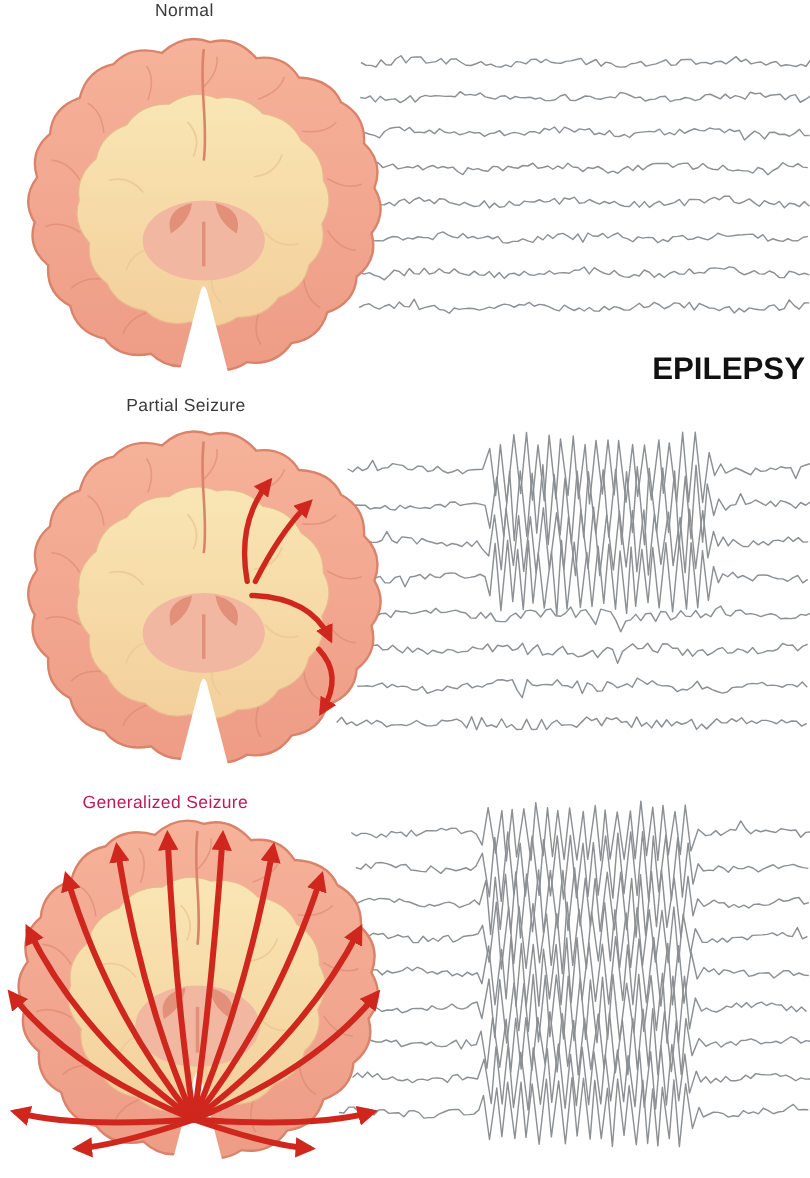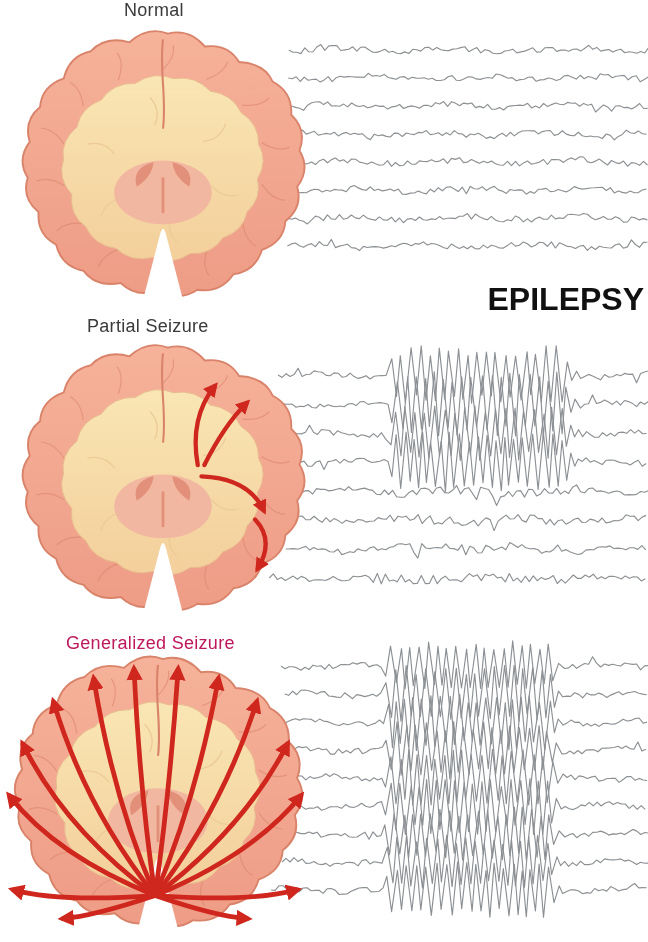--- a/index.html
+++ b/index.html
@@ -1,23 +1,23 @@
 <!DOCTYPE html>
 <html><head>
 <meta charset="utf-8">
 <style>
   html,body{margin:0;padding:0;background:#ffffff;}
   .stage{
     position:relative;width:648px;height:942px;background:#ffffff;
     overflow:hidden;font-family:"Liberation Sans",sans-serif;
   }
   .stage svg{position:absolute;overflow:visible;}
-  .label{position:absolute;font-size:18px;letter-spacing:.3px;color:#3a3a3a;white-space:nowrap;}
+  .label{position:absolute;font-size:14px;letter-spacing:.3px;color:#3a3a3a;white-space:nowrap;}
   .title{
-    position:absolute;top:281px;right:4px;font-size:32px;font-weight:bold;
+    position:absolute;top:281px;right:4px;font-size:25px;font-weight:bold;
     letter-spacing:0;color:#111;white-space:nowrap;
   }
 </style>
 </head>
 <body>
 
 <div class="stage" style="background: rgb(255, 255, 255);">
 
   <div class="label" style="left: 124px; top: 0px; color: rgb(58, 58, 58);">Normal</div>
   <svg style="left:268px;top:36px;" width="380" height="224">
@@ -66,21 +66,21 @@
       <path d="M165,13 C161,46 169,76 165,108" stroke="#d9836a" stroke-width="2.2" fill="none"></path>
       <ellipse cx="165" cy="176" rx="52" ry="34" fill="#f2b7a0"></ellipse>
       <path d="M155,144 Q131,150 137,170 Q153,160 155,144 Z" fill="#e2907a"></path>
       <path d="M175,144 Q199,150 193,170 Q177,160 175,144 Z" fill="#e2907a"></path>
       <path d="M165,160 L165,198" stroke="#e2907a" stroke-width="3"></path>
       <path d="M141,301 L162,220 Q165,210 168,220 L189,301 Z" fill="#ffffff"></path>
     </svg>
 
   <div class="title" style="color: rgb(17, 17, 17);">EPILEPSY</div>
 
-  <div class="label" style="left: 87px; top: 316px; color: rgb(58, 58, 58);">Partial Seizure</div>
+  <div class="label" style="left: 101px; top: 316px; color: rgb(58, 58, 58);">Partial Seizure</div>
   <svg style="left:262px;top:340px;" width="386" height="252">
       <path d="M16.1,35 L20.1,37.4 L24.1,33.7 L28.1,36.5 L32.1,34.6 L36.1,28.3 L40.1,36.5 L44.1,34.5 L48.1,34.2 L52.1,30.9 L56.1,31.7 L60.1,32.3 L64.1,35.4 L68.1,35.8 L72.1,32.9 L76.1,33.2 L80.1,37.2 L84.1,36.5 L88.1,33.1 L92.1,36.6 L96.1,38.4 L100.1,37.4 L104.1,35.7 L108.1,39.0 L112.1,36.3 L116.1,35.8 L120.1,35.6 L124.1,35.4 L129.8,18.8 L134.5,56.5 L138.3,15.7 L143.3,62.3 L149.1,7.7 L154.5,54.9 L159.2,5.9 L164.0,60.2 L168.4,15.9 L173.4,60.6 L177.3,8.1 L182.7,59.1 L186.4,11.1 L192.4,56.4 L196.6,8.8 L200.8,59.1 L206.1,15.6 L209.6,63.1 L214.8,12.3 L219.9,55.3 L224.4,12.0 L229.3,56.0 L232.9,12.4 L238.8,61.8 L244.1,15.5 L248.1,57.1 L253.6,16.0 L259.1,59.9 L265.1,11.9 L268.7,54.6 L273.4,14.3 L279.3,61.8 L284.1,5.8 L288.9,61.6 L294.2,5.8 L300.1,62.0 L305.3,22.0 L309.7,40.4 L314.6,31.2 L318.6,38.5 L322.6,36.5 L326.6,34.4 L330.6,36.0 L334.6,38.0 L338.6,39.8 L342.6,34.5 L346.6,37.1 L350.6,36.7 L354.6,34.5 L358.6,35.7 L362.6,33.4 L366.6,34.4 L370.6,34.1 L374.6,42.8 L378.6,33.5 L382.6,32.0 L386.6,30.8" fill="none" stroke="#8c9094" stroke-width="1.15" stroke-linejoin="round"></path>
       <path d="M10.1,64 L14.1,62.1 L18.1,65.7 L22.1,64.0 L26.1,64.2 L30.1,64.1 L34.1,67.3 L38.1,66.2 L42.1,66.6 L46.1,64.5 L50.1,67.5 L54.1,68.0 L58.1,64.2 L62.1,66.8 L66.1,64.8 L70.1,66.1 L74.1,66.7 L78.1,66.0 L82.1,66.8 L86.1,64.0 L90.1,63.6 L94.1,65.6 L98.1,61.8 L102.1,61.6 L106.1,64.4 L110.1,63.5 L114.1,63.0 L118.1,62.6 L122.1,63.3 L126.1,64.3 L129.9,82.6 L135.4,41.7 L141.0,88.8 L145.7,37.1 L149.4,92.5 L154.2,36.8 L159.5,89.1 L163.7,38.5 L167.4,86.5 L172.3,31.8 L176.6,95.6 L181.3,39.5 L186.1,87.9 L190.0,42.3 L195.1,95.1 L199.7,36.8 L205.0,90.2 L208.7,37.4 L214.6,87.0 L220.5,35.8 L225.0,89.6 L230.5,35.5 L235.4,95.5 L239.2,37.3 L244.0,86.0 L247.8,33.4 L253.6,95.9 L257.3,34.5 L263.3,85.8 L268.2,34.4 L272.9,85.9 L277.7,36.8 L281.3,97.1 L286.2,41.0 L290.8,91.0 L294.8,32.1 L300.1,93.8 L303.8,47.1 L309.0,72.4 L313.0,59.1 L318.5,68.1 L322.5,64.3 L326.5,63.7 L330.5,54.9 L334.5,63.5 L338.5,62.4 L342.5,60.0 L346.5,62.1 L350.5,64.4 L354.5,61.1 L358.5,65.2 L362.5,60.5 L366.5,61.6 L370.5,63.4 L374.5,66.6 L378.5,62.0 L382.5,64.2 L386.5,61.4" fill="none" stroke="#8c9094" stroke-width="1.15" stroke-linejoin="round"></path>
       <path d="M15.5,93 L19.5,91.4 L23.5,94.9 L27.5,89.5 L31.5,92.7 L35.5,93.8 L39.5,93.9 L43.5,92.2 L47.5,85.3 L51.5,92.3 L55.5,94.4 L59.5,89.5 L63.5,90.0 L67.5,90.5 L71.5,95.1 L75.5,90.8 L79.5,92.8 L83.5,93.8 L87.5,95.0 L91.5,94.0 L95.5,96.7 L99.5,94.8 L103.5,95.6 L107.5,97.2 L111.5,93.6 L115.5,97.1 L119.5,92.7 L123.5,98.9 L129.0,104.8 L133.6,72.0 L139.0,115.8 L142.8,66.9 L148.7,112.4 L152.9,72.6 L157.0,117.1 L162.3,73.4 L166.9,118.3 L172.7,66.1 L177.5,115.6 L183.3,70.1 L189.1,115.7 L192.8,73.4 L198.4,120.5 L202.7,67.7 L208.4,114.8 L212.9,65.8 L217.8,120.5 L223.3,72.1 L228.7,116.0 L233.5,69.0 L238.9,113.6 L244.0,68.4 L247.5,117.4 L253.1,68.0 L256.7,120.0 L261.5,71.1 L266.7,111.5 L272.7,69.7 L276.5,112.5 L282.1,74.0 L286.1,118.2 L289.6,67.4 L294.5,114.8 L300.2,68.5 L304.3,106.3 L308.8,85.2 L312.5,96.9 L316.6,89.7 L320.6,96.7 L324.6,91.6 L328.6,94.7 L332.6,97.2 L336.6,97.3 L340.6,92.7 L344.6,95.9 L348.6,93.3 L352.6,96.1 L356.6,92.5 L360.6,92.1 L364.6,93.3 L368.6,89.6 L372.6,93.1 L376.6,90.1 L380.6,93.7 L384.6,93.5" fill="none" stroke="#8c9094" stroke-width="1.15" stroke-linejoin="round"></path>
       <path d="M6.0,122 L10.0,121.7 L14.0,119.8 L18.0,118.7 L22.0,120.4 L26.0,122.4 L30.0,125.4 L34.0,126.0 L38.0,122.4 L42.0,121.1 L46.0,126.3 L50.0,126.2 L54.0,122.0 L58.0,120.9 L62.0,129.4 L66.0,121.6 L70.0,121.0 L74.0,119.6 L78.0,123.1 L82.0,119.3 L86.0,121.6 L90.0,122.1 L94.0,118.9 L98.0,118.4 L102.0,118.5 L106.0,120.9 L110.0,122.5 L114.0,121.9 L118.0,121.2 L122.0,119.4 L126.0,121.4 L129.9,136.7 L134.1,94.7 L138.7,148.5 L144.1,92.2 L148.2,141.3 L152.1,99.5 L156.6,147.7 L160.7,92.5 L164.4,142.5 L168.6,102.4 L173.4,146.5 L179.2,101.4 L183.4,152.0 L187.2,92.3 L191.6,147.2 L197.4,93.7 L202.3,145.9 L207.5,102.0 L211.6,145.2 L216.5,96.9 L221.0,142.7 L225.1,95.3 L230.4,147.4 L234.0,100.8 L239.3,150.7 L242.9,97.6 L246.5,145.1 L251.5,99.5 L256.4,142.1 L260.2,97.9 L265.3,146.3 L270.7,94.2 L276.1,149.5 L281.4,93.1 L287.2,147.3 L290.9,94.1 L296.2,146.2 L300.0,100.5 L304.7,140.3 L308.8,113.1 L312.7,126.2 L316.2,119.1 L320.2,121.4 L324.2,117.8 L328.2,122.2 L332.2,120.4 L336.2,122.5 L340.2,124.6 L344.2,120.2 L348.2,120.0 L352.2,120.2 L356.2,121.9 L360.2,123.0 L364.2,123.1 L368.2,125.0 L372.2,122.3 L376.2,120.3 L380.2,126.3 L384.2,123.5" fill="none" stroke="#8c9094" stroke-width="1.15" stroke-linejoin="round"></path>
       <path d="M10.6,151 L14.6,153.9 L18.6,151.3 L22.6,151.3 L26.6,152.4 L30.6,150.7 L34.6,151.5 L38.6,153.4 L42.6,150.9 L46.6,150.6 L50.6,154.0 L54.6,148.6 L58.6,149.4 L62.6,149.3 L66.6,150.9 L70.6,150.4 L74.6,149.3 L78.6,148.4 L82.6,150.5 L86.6,146.7 L90.6,150.0 L94.6,149.9 L98.6,148.9 L102.6,148.1 L106.6,149.6 L110.6,150.4 L114.6,154.3 L118.6,154.6 L122.6,150.0 L126.6,154.5 L130.6,150.4 L134.6,156.8 L138.6,157.3 L142.6,157.2 L146.6,152.8 L150.6,150.5 L154.6,154.6 L158.6,148.7 L162.6,148.1 L166.6,149.2 L170.6,153.6 L174.6,148.0 L178.6,147.1 L182.6,152.6 L186.6,153.0 L190.6,150.3 L194.6,145.6 L198.6,153.9 L202.6,148.7 L206.6,147.7 L210.6,153.5 L214.6,159.6 L218.6,147.3 L222.6,148.5 L226.6,149.5 L230.6,156.1 L234.6,165.4 L238.6,156.9 L242.6,155.9 L246.6,151.5 L250.6,156.5 L254.6,151.0 L258.6,150.6 L262.6,157.1 L266.6,149.2 L270.6,149.5 L274.6,155.9 L278.6,153.9 L282.6,148.6 L286.6,152.9 L290.6,153.3 L294.6,148.4 L298.6,154.1 L302.6,151.1 L306.6,153.4 L310.6,147.2 L314.6,144.9 L318.6,151.7 L322.6,152.8 L326.6,148.6 L330.6,148.0 L334.6,151.4 L338.6,150.9 L342.6,151.7 L346.6,153.3 L350.6,151.9 L354.6,151.0 L358.6,152.0 L362.6,155.0 L366.6,154.6 L370.6,154.9 L374.6,154.4 L378.6,151.5 L382.6,152.2 L386.6,150.5" fill="none" stroke="#8c9094" stroke-width="1.15" stroke-linejoin="round"></path>
       <path d="M16.1,180 L20.1,181.2 L24.1,179.2 L28.1,181.3 L32.1,175.9 L36.1,176.3 L40.1,176.0 L44.1,179.8 L48.1,179.7 L52.1,176.2 L56.1,179.7 L60.1,182.3 L64.1,177.7 L68.1,181.8 L72.1,178.6 L76.1,180.4 L80.1,183.4 L84.1,180.2 L88.1,181.6 L92.1,182.4 L96.1,179.5 L100.1,180.1 L104.1,182.1 L108.1,181.3 L112.1,181.0 L116.1,177.6 L120.1,178.9 L124.1,179.3 L128.1,175.2 L132.1,181.4 L136.1,176.2 L140.1,177.2 L144.1,176.2 L148.1,180.3 L152.1,179.0 L156.1,174.6 L160.1,183.6 L164.1,179.1 L168.1,175.9 L172.1,184.1 L176.1,182.8 L180.1,183.9 L184.1,179.9 L188.1,177.0 L192.1,183.2 L196.1,182.7 L200.1,185.4 L204.1,184.8 L208.1,182.6 L212.1,180.3 L216.1,186.0 L220.1,181.1 L224.1,177.9 L228.1,179.6 L232.1,190.6 L236.1,181.1 L240.1,178.0 L244.1,175.1 L248.1,179.0 L252.1,178.7 L256.1,174.6 L260.1,180.4 L264.1,182.1 L268.1,175.0 L272.1,175.2 L276.1,178.6 L280.1,178.5 L284.1,184.2 L288.1,179.4 L292.1,185.0 L296.1,180.7 L300.1,179.8 L304.1,184.2 L308.1,182.1 L312.1,179.2 L316.1,178.1 L320.1,182.5 L324.1,182.2 L328.1,179.1 L332.1,180.1 L336.1,182.2 L340.1,178.0 L344.1,182.9 L348.1,182.1 L352.1,180.5 L356.1,180.8 L360.1,179.4 L364.1,174.8 L368.1,176.3 L372.1,176.0 L376.1,180.6 L380.1,177.1 L384.1,175.4" fill="none" stroke="#8c9094" stroke-width="1.15" stroke-linejoin="round"></path>
       <path d="M23.8,209 L27.8,208.9 L31.8,208.6 L35.8,209.3 L39.8,207.7 L43.8,206.4 L47.8,210.1 L51.8,207.5 L55.8,209.5 L59.8,208.9 L63.8,209.4 L67.8,211.8 L71.8,212.0 L75.8,209.2 L79.8,214.6 L83.8,213.3 L87.8,211.7 L91.8,212.5 L95.8,208.9 L99.8,210.2 L103.8,211.0 L107.8,207.9 L111.8,206.7 L115.8,210.3 L119.8,208.7 L123.8,209.7 L127.8,207.2 L131.8,206.6 L135.8,204.0 L139.8,203.8 L143.8,204.8 L147.8,203.7 L151.8,212.3 L155.8,218.1 L159.8,203.6 L163.8,208.0 L167.8,208.6 L171.8,207.7 L175.8,207.6 L179.8,208.0 L183.8,203.8 L187.8,208.4 L191.8,208.6 L195.8,210.3 L199.8,204.8 L203.8,214.8 L207.8,206.3 L211.8,208.1 L215.8,213.0 L219.8,212.7 L223.8,205.4 L227.8,207.0 L231.8,210.2 L235.8,208.7 L239.8,207.0 L243.8,209.8 L247.8,202.5 L251.8,204.8 L255.8,207.5 L259.8,204.6 L263.8,207.7 L267.8,208.7 L271.8,208.6 L275.8,209.5 L279.8,213.3 L283.8,211.4 L287.8,212.0 L291.8,209.4 L295.8,205.0 L299.8,211.2 L303.8,209.6 L307.8,211.7 L311.8,213.2 L315.8,214.5 L319.8,213.6 L323.8,210.1 L327.8,209.6 L331.8,209.7 L335.8,207.3 L339.8,206.7 L343.8,207.1 L347.8,205.9 L351.8,208.5 L355.8,208.1 L359.8,208.5 L363.8,209.8 L367.8,207.7 L371.8,207.7 L375.8,209.4 L379.8,205.6 L383.8,209.8" fill="none" stroke="#8c9094" stroke-width="1.15" stroke-linejoin="round"></path>
       <path d="M7.3,238 L11.3,233.8 L15.3,239.4 L19.3,237.5 L23.3,240.5 L27.3,238.3 L31.3,236.1 L35.3,239.2 L39.3,236.4 L43.3,238.0 L47.3,241.5 L51.3,240.0 L55.3,239.9 L59.3,239.8 L63.3,240.5 L67.3,238.9 L71.3,236.4 L75.3,239.0 L79.3,240.6 L83.3,240.7 L87.3,240.0 L91.3,236.2 L95.3,236.8 L99.3,236.4 L103.3,235.3 L107.3,237.3 L111.3,242.3 L115.3,233.4 L119.3,243.8 L123.3,234.1 L127.3,241.0 L131.3,240.0 L135.3,241.8 L139.3,235.0 L143.3,242.0 L147.3,239.6 L151.3,243.6 L155.3,243.5 L159.3,235.5 L163.3,243.6 L167.3,243.5 L171.3,235.6 L175.3,243.7 L179.3,238.7 L183.3,236.2 L187.3,240.2 L191.3,239.9 L195.3,239.9 L199.3,241.8 L203.3,237.7 L207.3,233.6 L211.3,236.5 L215.3,234.8 L219.3,240.6 L223.3,234.2 L227.3,235.7 L231.3,234.2 L235.3,237.9 L239.3,237.2 L243.3,241.9 L247.3,233.5 L251.3,240.9 L255.3,238.1 L259.3,242.3 L263.3,236.2 L267.3,241.6 L271.3,235.8 L275.3,240.7 L279.3,237.4 L283.3,239.4 L287.3,238.2 L291.3,235.5 L295.3,243.5 L299.3,239.3 L303.3,243.1 L307.3,239.1 L311.3,235.0 L315.3,238.3 L319.3,238.3 L323.3,235.0 L327.3,237.2 L331.3,234.2 L335.3,238.9 L339.3,236.7 L343.3,238.7 L347.3,236.3 L351.3,236.3 L355.3,237.3 L359.3,239.0 L363.3,235.9 L367.3,238.3 L371.3,236.8 L375.3,237.0 L379.3,240.9 L383.3,238.8" fill="none" stroke="#8c9094" stroke-width="1.15" stroke-linejoin="round"></path>
     </svg>

